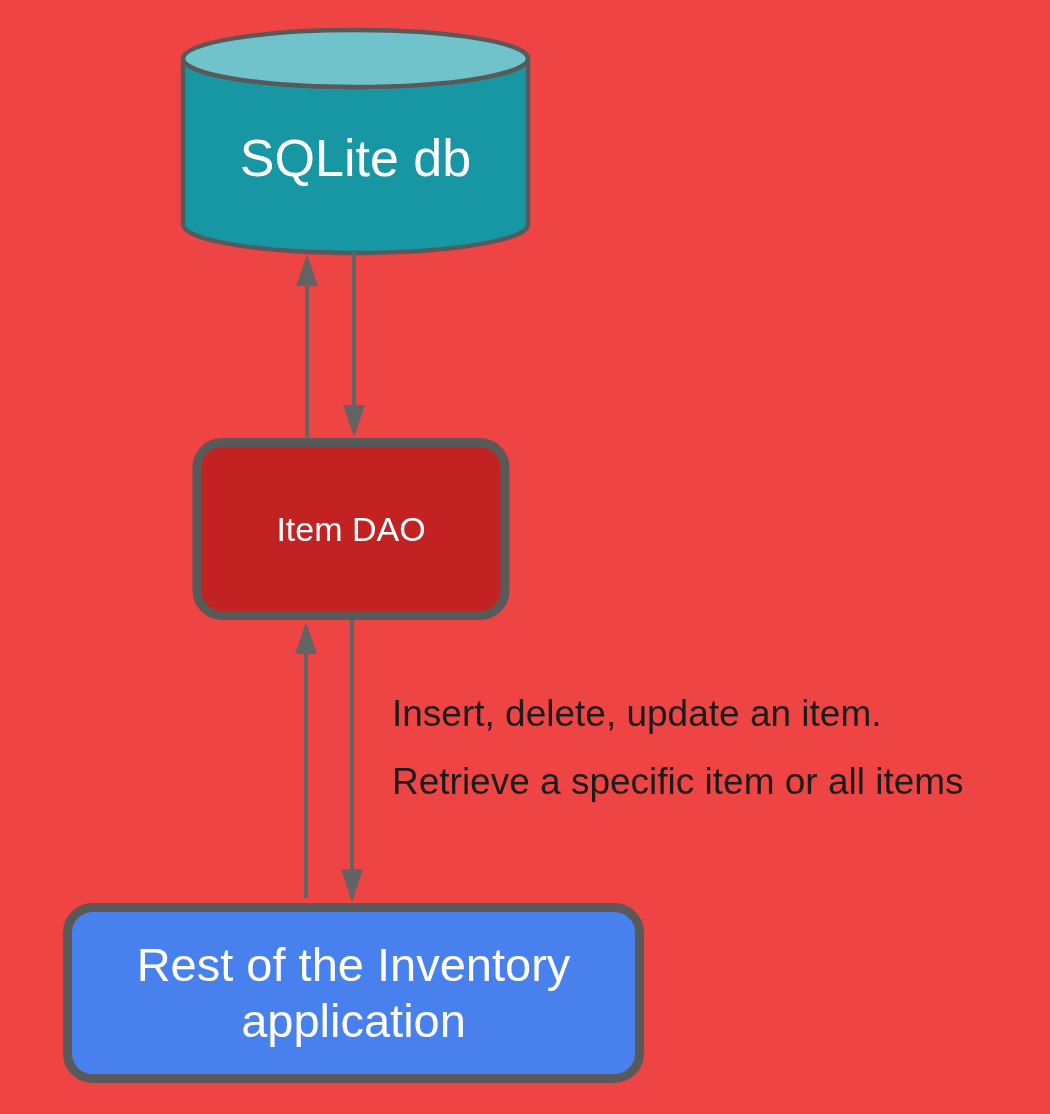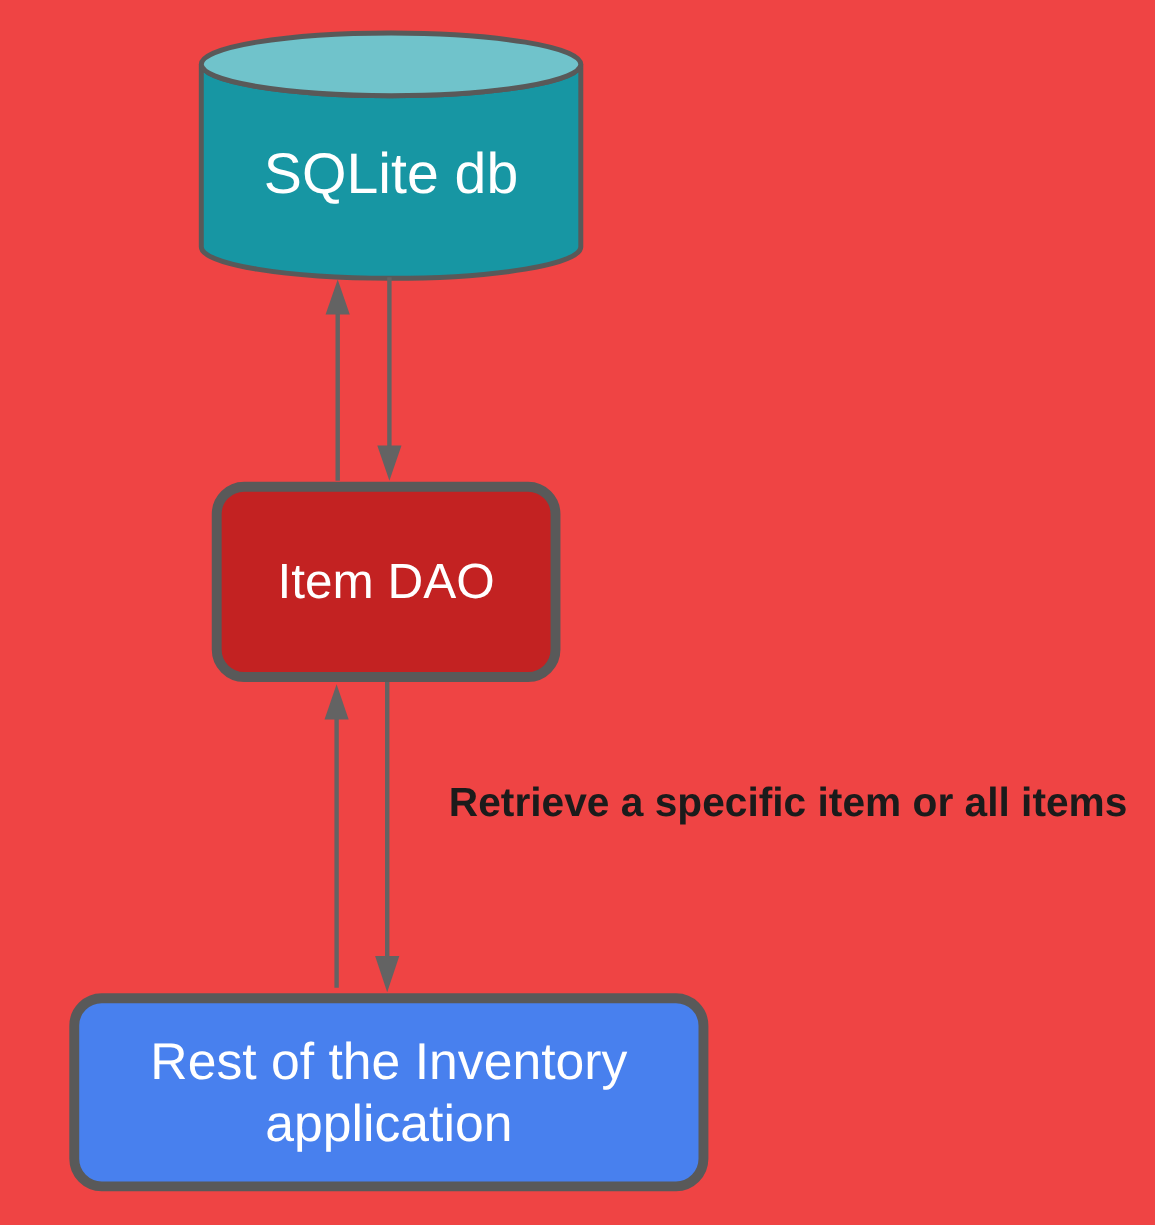--- a/index.html
+++ b/index.html
@@ -54,21 +54,21 @@
     top: 115px;
     width: 345px;
     height: 85px;
     font-size: 52px;
   }
   .label-dao {
     left: 192px;
     top: 438px;
     width: 318px;
     height: 182px;
-    font-size: 45px;
+    font-size: 34px;
   }
   .label-app {
     left: 63px;
     top: 903px;
     width: 581px;
     height: 180px;
     font-size: 47px;
     line-height: 1.2;
   }
   .label-app .inner {
@@ -79,22 +79,21 @@
     left: 392px;
     top: 692px;
     color: #1b1b1b;
     font-size: 37px;
     line-height: 1.2;
   }
   .annotation .line1 {
     margin: 0 0 24px 0;
   }
   .annotation .line2 {
-    margin: 16px;
-    font-weight: bold;
+    margin: 0;
   }
 </style>
 </head>
 <body>
 
 <div class="canvas">
 
   <svg class="diagram-layer" viewBox="0 0 1050 1114">
 
     <g>
@@ -127,16 +126,17 @@
 
   <div class="node-label label-db">SQLite db</div>
 
   <div class="node-label label-dao">Item DAO</div>
 
   <div class="node-label label-app">
     <div class="inner">Rest of the Inventory application</div>
   </div>
 
   <div class="annotation">
+    <div class="line1">Insert, delete, update an item.</div>
     <div class="line2">Retrieve a specific item or all items</div>
   </div>
 
 </div>
 
 </body></html>

